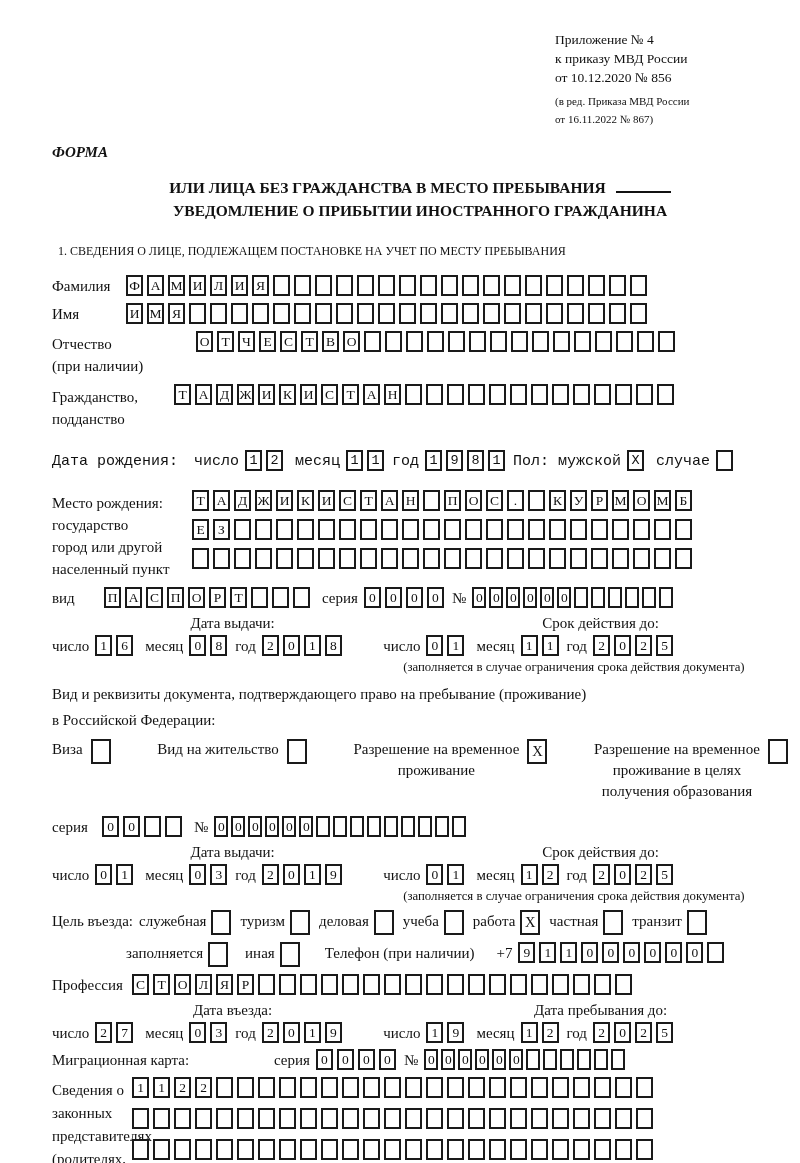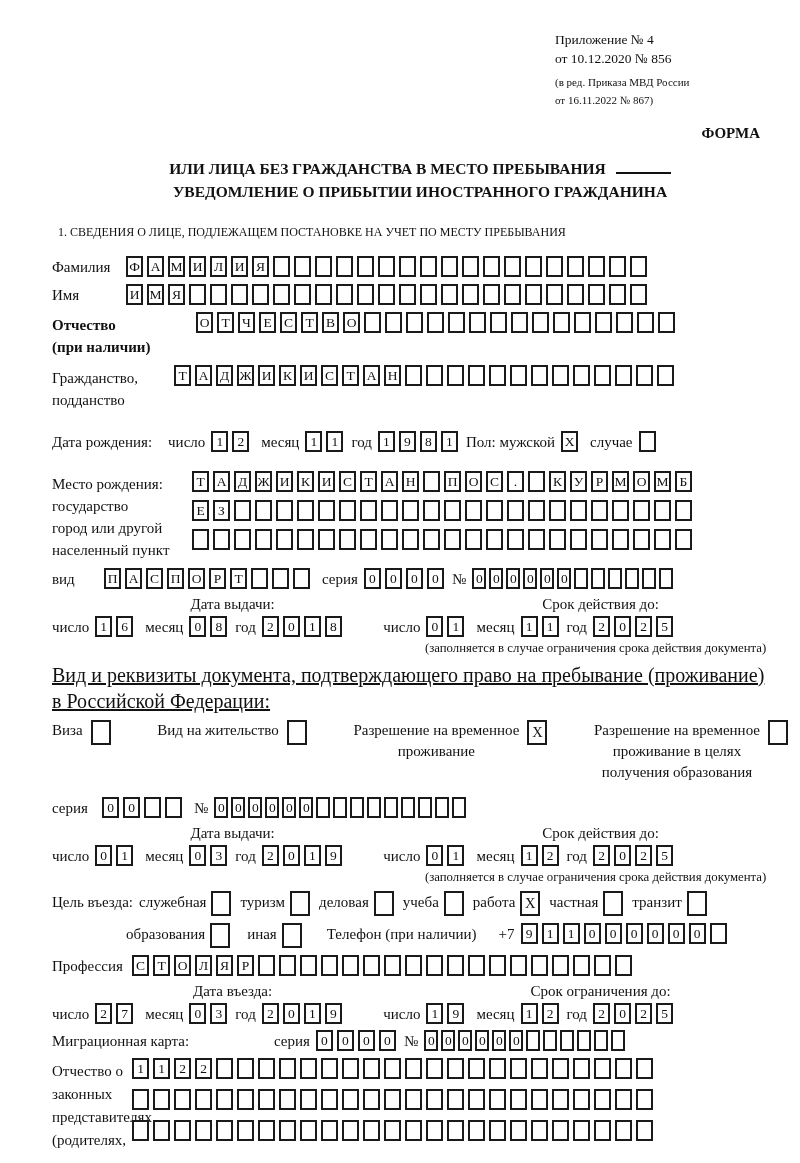--- a/index.html
+++ b/index.html
@@ -12,33 +12,33 @@
   .page {
     width: 800px;
     min-height: 1163px;
     padding: 30px 12px 20px 52px;
     background: #fff;
   }
 
   
   .top-note { margin-left: auto; width: 205px; margin-right: 28px; font-size: 13.5px; line-height: 19px; }
   .top-note .amend { margin-top: 5px; font-size: 11px; line-height: 18px; }
-  .forma { text-align: right; margin: 16px 28px 0 0; font-weight: bold; font-size: 15px; }
+  .forma { text-align: left; margin: 16px 28px 0 0; font-weight: bold; font-size: 15px; font-style: italic; }
 
   
   .title { text-align: center; font-weight: bold; font-size: 15.5px; line-height: 23px; margin-top: 15px; }
   .title-underline { display: inline-block; width: 55px; border-bottom: 2px solid #111; height: 14px; margin-left: 10px; }
 
   .section-heading { font-weight: normal; font-size: 12px; margin: 22px 0 16px 6px; }
 
   
   .row { display: flex; align-items: flex-start; margin-bottom: 7px; font-size: 15px; white-space: nowrap; }
   .lbl { flex: none; padding-top: 3px; }
   .w74  { width: 74px; }
-  .w144 { width: 144px; font-weight: bold; }
+  .w144 { width: 144px; }
   .w122 { width: 122px; }
   .w140 { width: 140px; }
   .w80  { width: 80px; }
   .lbl-col { flex: none; line-height: 22px; padding-top: 2px; white-space: normal; }
 
   
   .cells { display: inline-flex; gap: 4px; flex: none; }
   .cell {
     flex: none; width: 17px; height: 21px;
     border: 2px solid #1a1a1a;
@@ -53,42 +53,43 @@
   .gap12 { margin-left: 12px; }
   .gap16 { margin-left: 16px; }
   .sm { margin-right: 6px; padding-top: 3px; }
 
   
   .date-pair { display: flex; margin-bottom: 6px; font-size: 15px; white-space: nowrap; }
   .dc-left { width: 45%; }
   .dc-right { width: 55%; }
   .date-header { text-align: center; font-size: 15px; padding-left: 30px; margin-bottom: 3px; }
   .date-line { display: flex; align-items: flex-start; }
-  .date-note { font-size: 12.8px; text-align: center; margin-top: 4px; padding-left: 20px; white-space: normal; }
+  .date-note { font-size: 12.8px; margin-top: 4px; padding-left: 20px; white-space: normal; }
 
   
-  .intro { font-size: 20px; line-height: 26px; text-decoration: underline; }
+  .intro { font-size: 15px; line-height: 26px; }
   .res-options { display: flex; justify-content: space-between; align-items: flex-start; margin: 6px 0 14px 0; font-size: 15px; }
   .res-option { display: flex; align-items: flex-start; }
   .res-lines { text-align: center; line-height: 21px; margin-right: 8px; }
 
   
   .opt { display: inline-flex; align-items: flex-start; margin-right: 9px; }
   .opt .t { margin-right: 5px; padding-top: 3px; }
   .indent74 { margin-left: 74px; }
 
   .center-bold { text-align: center; font-weight: bold; font-size: 14px; margin: 4px 0 6px 0; }
 </style>
 </head>
 <body>
 
 <div class="page">
 
   <div class="top-note">
     <div>Приложение № 4</div>
+    <div>к приказу МВД России</div>
     <div>от 10.12.2020 № 856</div>
     <div class="amend">
       <div>(в ред. Приказа МВД России</div>
       <div>от 16.11.2022 № 867)</div>
     </div>
   </div>
   <div class="forma">ФОРМА</div>
 
   <div class="title">
     <div><span>ИЛИ ЛИЦА БЕЗ ГРАЖДАНСТВА В МЕСТО ПРЕБЫВАНИЯ</span><span class="title-underline"></span></div>
@@ -217,21 +218,21 @@
         <span class="cell"></span>
         <span class="cell"></span>
         <span class="cell"></span>
         <span class="cell"></span>
         <span class="cell"></span>
         <span class="cell"></span>
         <span class="cell"></span>
       </span>
   </div>
 
-  <div class="row" style="margin-top:20px;">
+  <div class="row" style="margin-top:20px;font-family:Liberation Mono, monospace;">
     <span class="lbl">Дата рождения:</span>
     <span class="sm gap16">число</span>
     <span class="cells">
         <span class="cell">1</span>
         <span class="cell">2</span>
       </span>
     <span class="sm gap12">месяц</span>
     <span class="cells">
         <span class="cell">1</span>
         <span class="cell">1</span>
@@ -589,21 +590,21 @@
     <span class="opt">
         <span class="t">транзит</span>
         <span class="cells box">
           <span class="cell"></span>
         </span>
       </span>
   </div>
 
   <div class="row">
     <span class="opt indent74">
-        <span class="t">образования</span>
+        <span class="t">заполняется</span>
         <span class="cells box">
           <span class="cell"></span>
         </span>
       </span>
     <span class="opt gap8">
         <span class="t">иная</span>
         <span class="cells box">
           <span class="cell"></span>
         </span>
       </span>
@@ -670,21 +671,21 @@
         <span class="sm gap8">год</span>
         <span class="cells">
             <span class="cell">2</span>
             <span class="cell">0</span>
             <span class="cell">1</span>
             <span class="cell">9</span>
           </span>
       </div>
     </div>
     <div class="dc-right">
-      <div class="date-header">Срок ограничения до:</div>
+      <div class="date-header">Дата пребывания до:</div>
       <div class="date-line">
         <span class="sm">число</span>
         <span class="cells">
             <span class="cell">1</span>
             <span class="cell">9</span>
           </span>
         <span class="sm gap12">месяц</span>
         <span class="cells">
             <span class="cell">1</span>
             <span class="cell">2</span>
@@ -721,21 +722,21 @@
         <span class="cell"></span>
         <span class="cell"></span>
         <span class="cell"></span>
         <span class="cell"></span>
         <span class="cell"></span>
       </span>
   </div>
 
   <div class="row" style="margin-top:4px;">
     <span class="lbl-col w80" style="line-height:23px;">
-      <div>Отчество о</div>
+      <div>Сведения о</div>
       <div>законных</div>
       <div>представителях</div>
       <div>(родителях,</div>
 
     </span>
     <span class="cells-col" style="gap:10px;">
       <span class="cells">
           <span class="cell">1</span>
           <span class="cell">1</span>
           <span class="cell">2</span>

